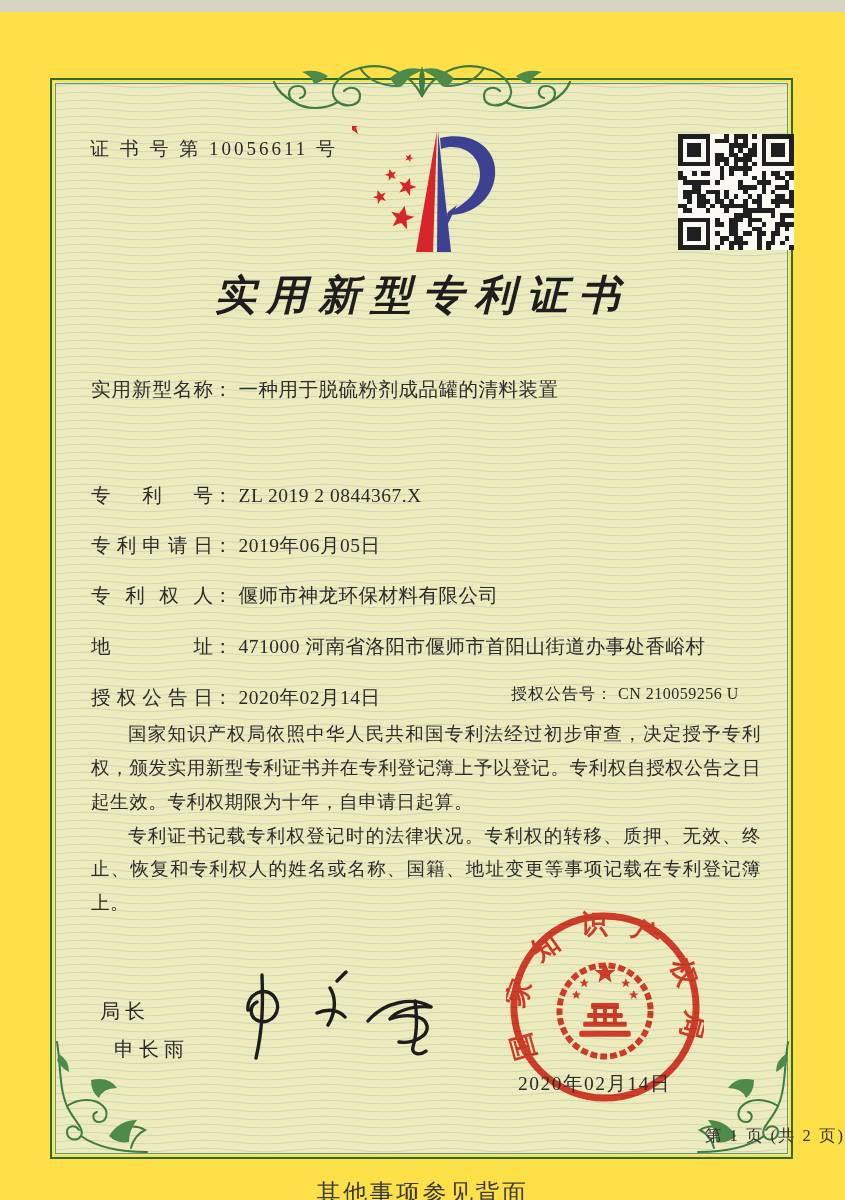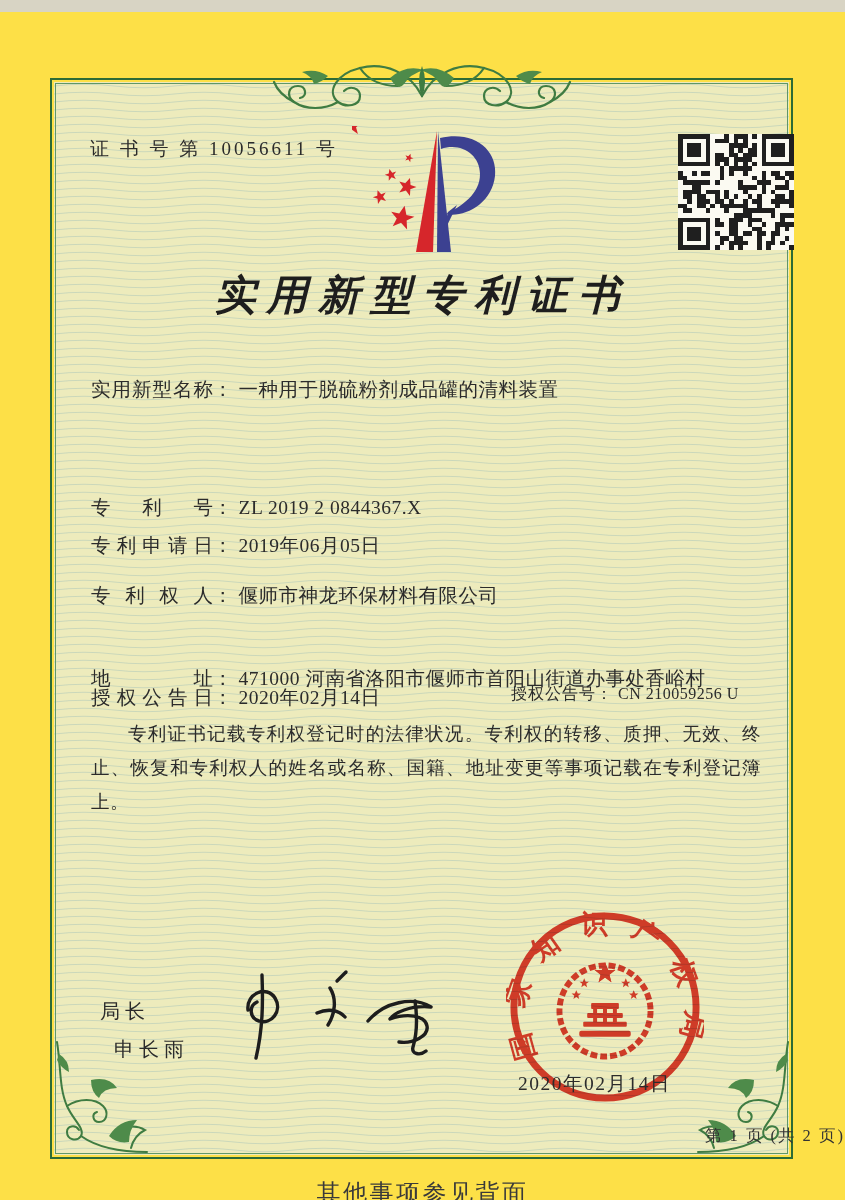--- a/index.html
+++ b/index.html
@@ -761,40 +761,41 @@
       <div class="m"></div>
       <div class="m"></div>
       <div class="m on"></div>
     </div>
 
   <h1 class="title">实用新型专利证书</h1>
 
   <div class="field" style="top:364px">
     <span class="lab">实用新型名称</span><span>：</span><span class="val">一种用于脱硫粉剂成品罐的清料装置</span>
   </div>
-  <div class="field" style="top:482px">
+  <div class="field" style="top:470px">
     <span class="lab">专利号</span><span>：</span><span class="val">ZL 2019 2 0844367.X</span>
   </div>
   <div class="field" style="top:520px">
     <span class="lab">专利申请日</span><span>：</span><span class="val">2019年06月05日</span>
   </div>
   <div class="field" style="top:570px">
     <span class="lab">专利权人</span><span>：</span><span class="val">偃师市神龙环保材料有限公司</span>
   </div>
-  <div class="field" style="top:653px">
+  <div class="field" style="top:621px">
     <span class="lab">地址</span><span>：</span><span class="val">471000 河南省洛阳市偃师市首阳山街道办事处香峪村</span>
   </div>
   <div class="field" style="top:672px;right:85px">
     <span class="lab">授权公告日</span><span>：</span><span class="val">2020年02月14日</span>
     <span class="grant-group">
       <span class="lab2">授权公告号</span><span>：</span><span class="val">CN 210059256 U</span>
     </span>
   </div>
 
   <div class="body-text">
+    <p>国家知识产权局依照中华人民共和国专利法经过初步审查，决定授予专利权，颁发实用新型专利证书并在专利登记簿上予以登记。专利权自授权公告之日起生效。专利权期限为十年，自申请日起算。</p>
     <p>专利证书记载专利权登记时的法律状况。专利权的转移、质押、无效、终止、恢复和专利权人的姓名或名称、国籍、地址变更等事项记载在专利登记簿上。</p>
   </div>
 
   <div class="signer-title">局长</div>
   <div class="signer-name">申长雨</div>
 
   <svg class="signature" width="240" height="100" viewBox="0 0 240 100">
     <g stroke="#1d1d1d" stroke-width="3.4" fill="none" stroke-linecap="round" stroke-linejoin="round">
       <path d="M30,42 c-2,-17 19,-25 27,-12 c8,13 -4,27 -16,23 c-10,-3 -10,-15 -2,-19"></path>
       <path d="M44,7 c1,27 1,53 -6,83"></path>

